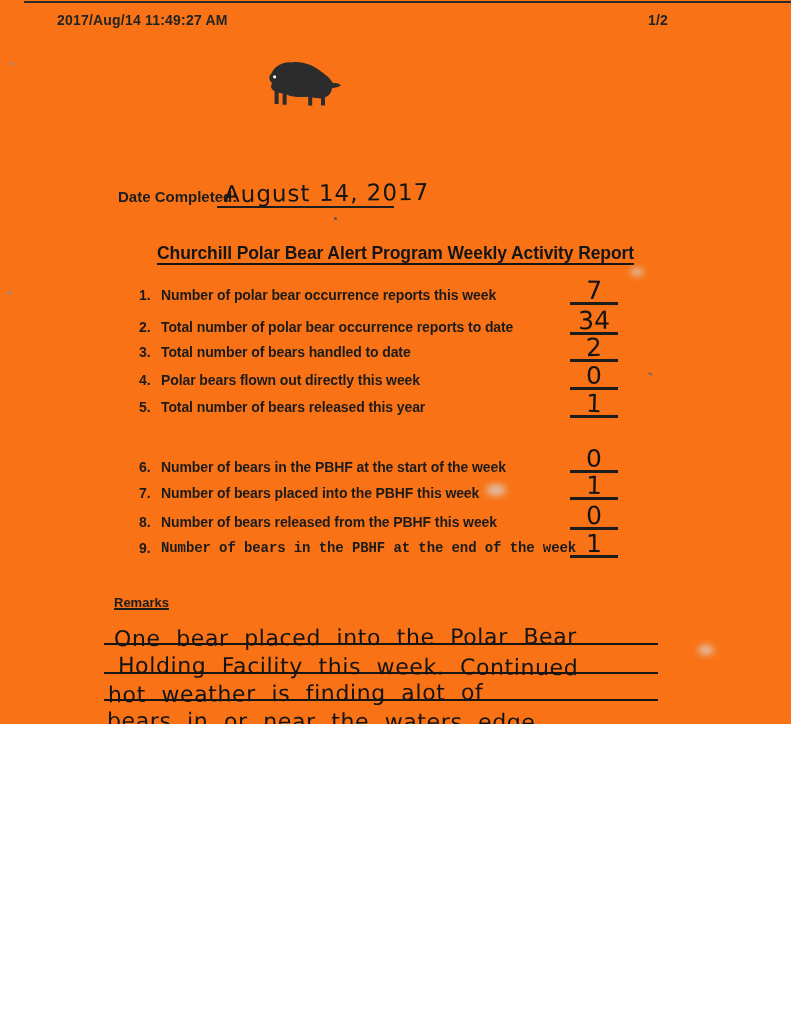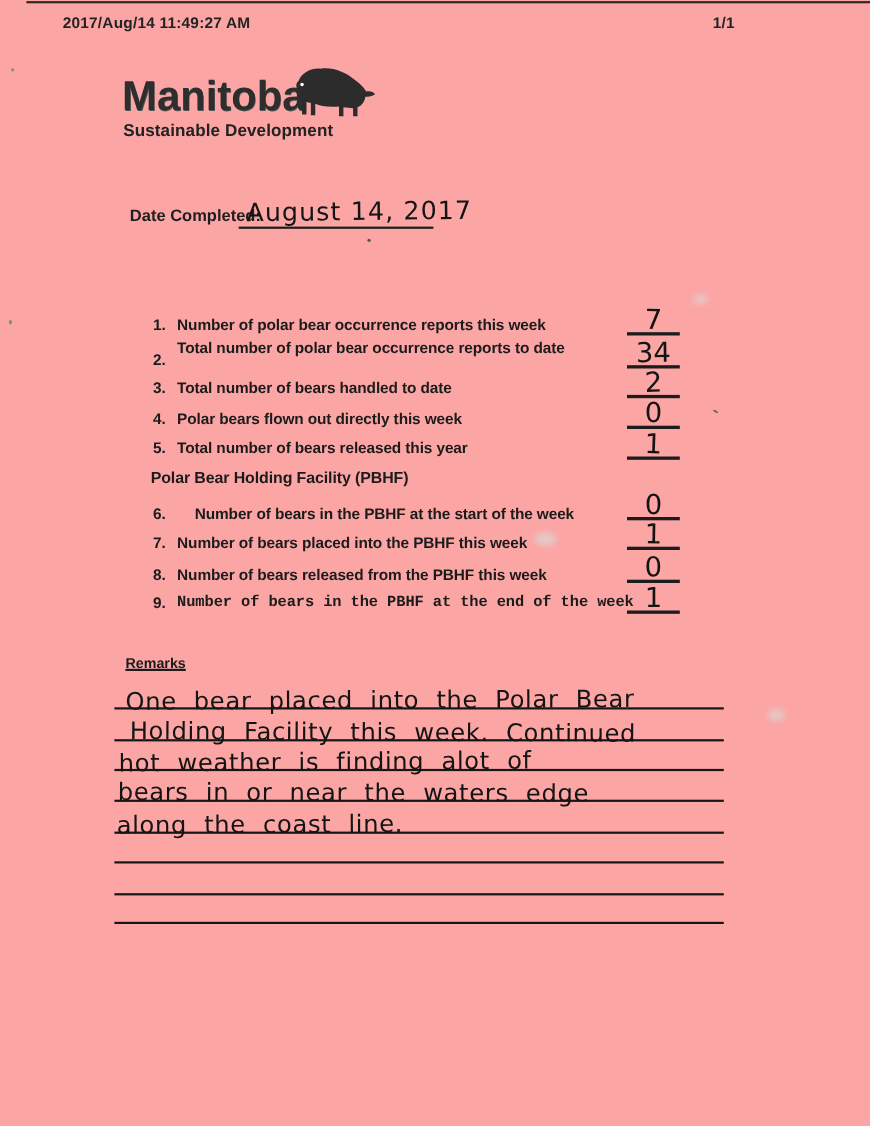--- a/index.html
+++ b/index.html
@@ -1,17 +1,17 @@
 <!DOCTYPE html>
 <html><head>
 <meta charset="utf-8">
 <style>
   html,body { margin:0; padding:0; background:#ffffff; }
   .page {
-    position:relative; width:791px; height:1024px; background:#fca5a5;
+    position:relative; width:791px; height:724px; background:#f97316;
     font-family:"Liberation Sans", sans-serif; color:#1b1b1b; overflow:hidden;
   }
   .top-rule { position:absolute; top:1px; left:24px; width:767px; height:2px; background:#2a2a2a; }
   .fax-text { position:absolute; top:12px; font-size:14px; font-weight:700; letter-spacing:0.2px; color:#232323; white-space:nowrap; }
   .fax-left { left:57px; }
   .fax-center { left:50%; transform:translateX(-52%); }
   .fax-right { left:648px; }
 
   .brand { position:absolute; left:111px; top:69px; font-size:38px; font-weight:800; letter-spacing:0px; color:#2e2e2e; line-height:1; text-shadow:0.5px 0.5px 0 #555; }
   .bison { position:absolute; left:261px; top:58px; }
@@ -43,62 +43,60 @@
   .smudge { position:absolute; background:#d9d9d9; border-radius:50%; filter:blur(3px); opacity:0.7; }
 </style>
 </head>
 <body>
 
 <div class="page">
 
   <div class="top-rule"></div>
 
   <div class="fax-text fax-left">2017/Aug/14 11:49:27 AM</div>
-  <div class="fax-text fax-right">1/1</div>
+  <div class="fax-text fax-right">1/2</div>
 
-  <div class="brand">Manitoba</div>
   <div class="bison">
     <svg width="80" height="52" viewBox="0 0 100 62">
       <path fill="#2c2c2c" d="M14,30 C10,27 9,21 13,18 C17,8 28,3 38,4 C52,2 66,8 76,16 C82,20 88,26 90,30 C94,29 98,30 100,33 C97,35 93,36 89,36 C88,42 85,46 80,48 L80,58 L75,58 L75,49 L64,48 L64,58 L59,58 L59,47 C48,48 38,47 32,44 L32,57 L27,57 L27,43 L22,42 L22,56 L17,56 L17,40 C13,38 11,34 14,30 Z"></path>
       <circle cx="17" cy="22" r="2" fill="#ffffff"></circle>
     </svg>
   </div>
-  <div class="dept">Sustainable Development</div>
 
   <div class="line-print" style="left:118px; top:188px;">Date Completed:</div>
   <div class="date-underline"></div>
   <div class="date-hw hw">August 14, 2017</div>
 
+  <div class="title">Churchill Polar Bear Alert Program Weekly Activity Report</div>
 
   <div>
     <span class="item-num" style="top:287px;">1.</span>
     <span class="item-label" style="top:287px;">Number of polar bear occurrence reports this week</span>
   </div>
   <div>
     <span class="item-num" style="top:319px;">2.</span>
-    <span class="item-label" style="top:308px;">Total number of polar bear occurrence reports to date</span>
+    <span class="item-label" style="top:319px;">Total number of polar bear occurrence reports to date</span>
   </div>
   <div>
     <span class="item-num" style="top:344px;">3.</span>
     <span class="item-label" style="top:344px;">Total number of bears handled to date</span>
   </div>
   <div>
     <span class="item-num" style="top:372px;">4.</span>
     <span class="item-label" style="top:372px;">Polar bears flown out directly this week</span>
   </div>
   <div>
     <span class="item-num" style="top:399px;">5.</span>
     <span class="item-label" style="top:399px;">Total number of bears released this year</span>
   </div>
 
-  <div class="pbhf-heading">Polar Bear Holding Facility (PBHF)</div>
 
   <div>
     <span class="item-num" style="top:459px;">6.</span>
-    <span class="item-label" style="top:459px;margin-left:16px;">Number of bears in the PBHF at the start of the week</span>
+    <span class="item-label" style="top:459px;">Number of bears in the PBHF at the start of the week</span>
   </div>
   <div>
     <span class="item-num" style="top:485px;">7.</span>
     <span class="item-label" style="top:485px;">Number of bears placed into the PBHF this week</span>
   </div>
   <div>
     <span class="item-num" style="top:514px;">8.</span>
     <span class="item-label" style="top:514px;">Number of bears released from the PBHF this week</span>
   </div>
   <div>

